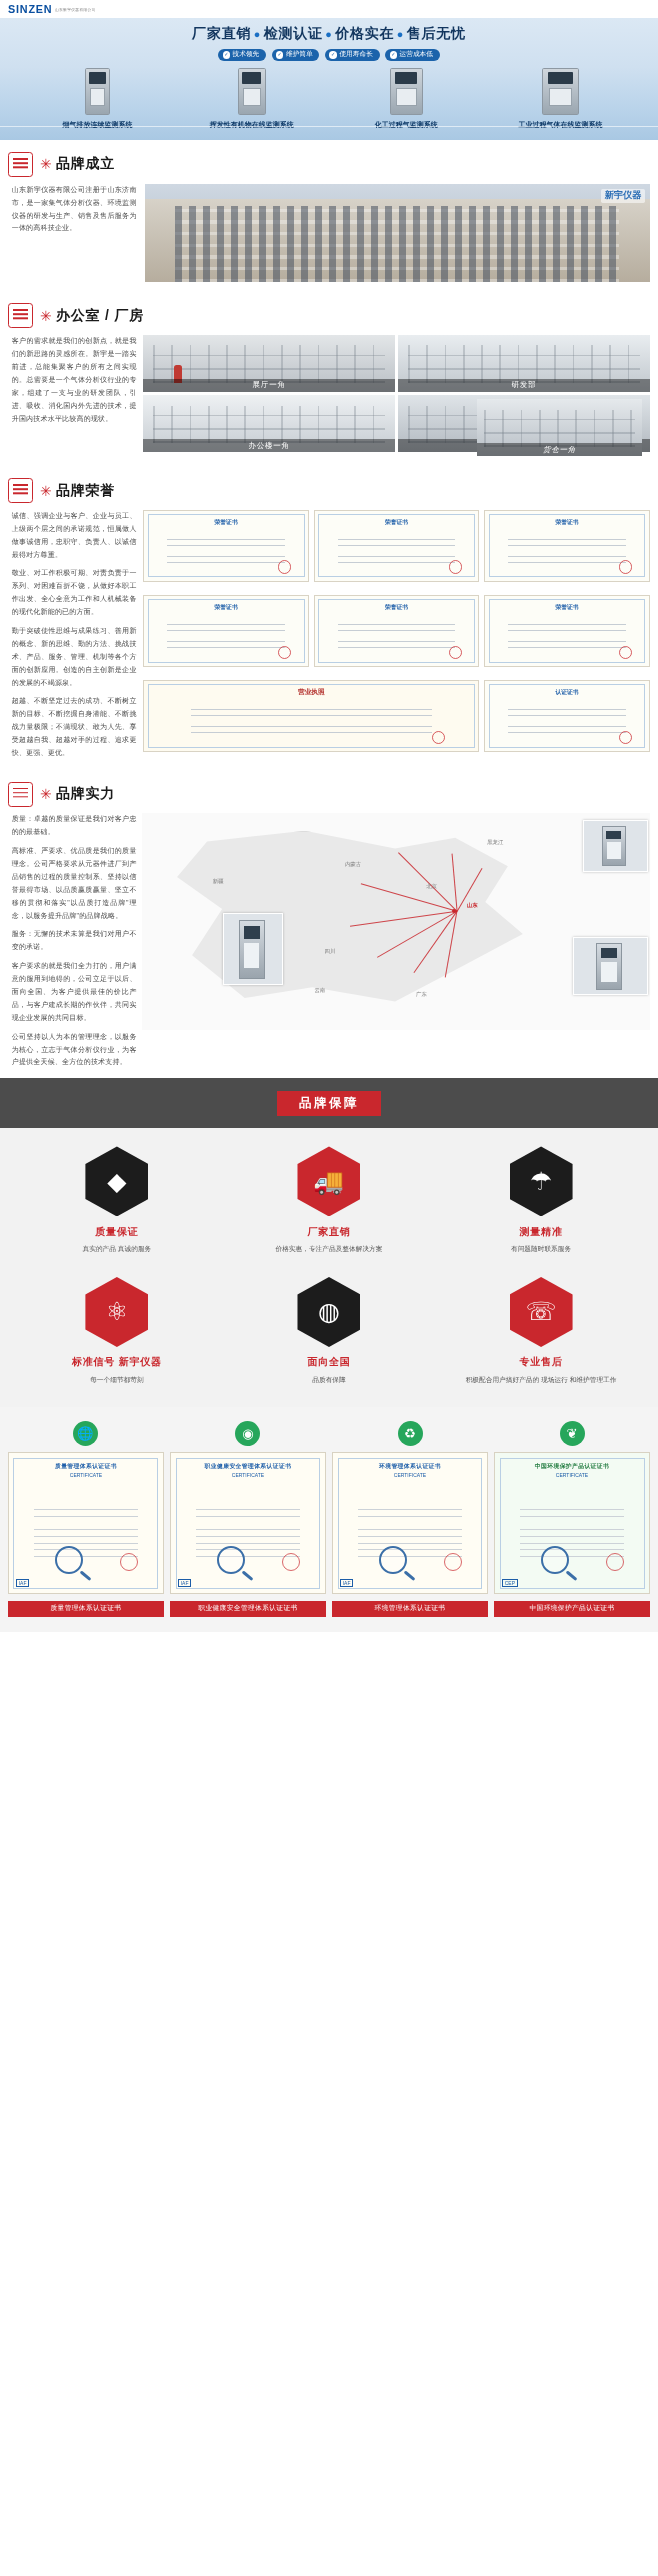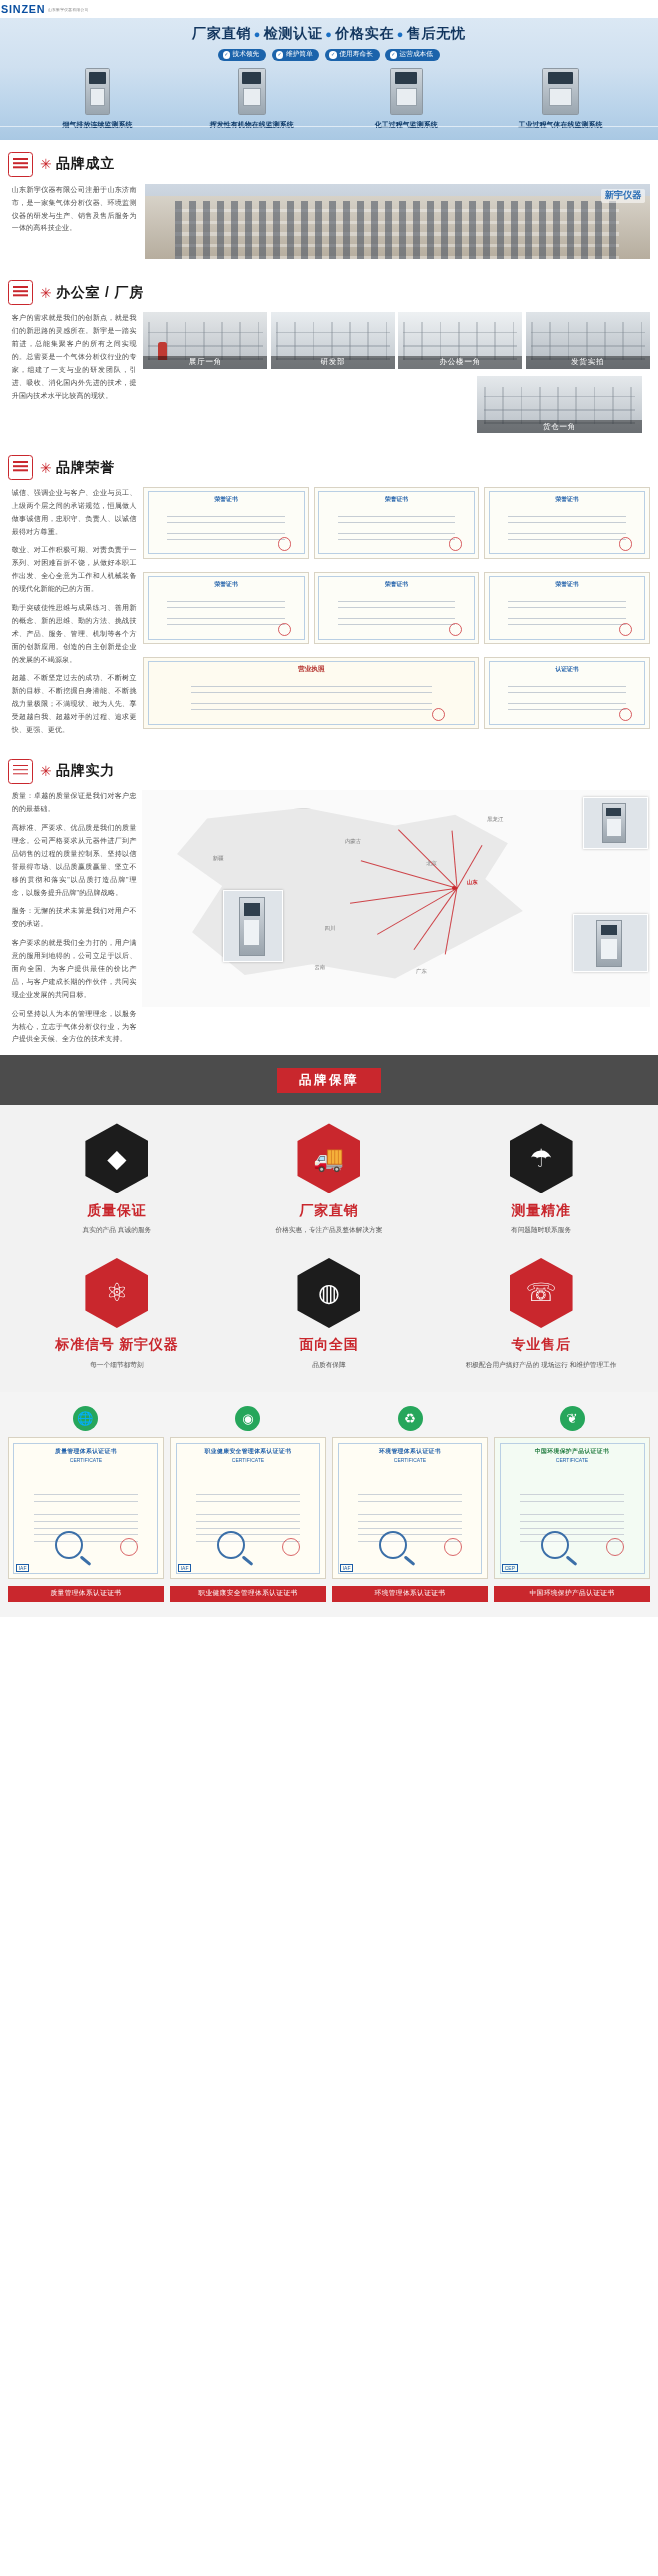--- a/index.html
+++ b/index.html
@@ -10,21 +10,21 @@
     color: #333;
   }
   .page { width: 658px; position: relative; overflow: hidden; }
 
   
   .logobar {
     height: 18.3px;
     background: #ffffff;
     display: flex;
     align-items: center;
-    padding-left: 1px;
+    padding-left: 8px;
   }
   .logo-mark {
     font-size: 10.8px;
     font-weight: bold;
     color: #0a4fa0;
     letter-spacing: 0.8px;
   }
   .logo-sub {
     font-size: 3.7px;
     color: #7a7a7a;
@@ -152,21 +152,21 @@
     color: #4a4a4a;
     text-align: justify;
     letter-spacing: 0.2px;
   }
 
   
   .founded-wrap { display: flex; gap: 8.3px; padding: 0 8.3px 10px 11.7px; }
   .founded-text { width: 125px; }
   .founded-photo {
     flex: 1;
-    height: 75px;
+    height: 98px;
     background: linear-gradient(180deg,#cfd8e2 0%, #b9c4d1 55%, #8d98a6 100%);
     position: relative;
     overflow: hidden;
   }
   .bldg {
     position: absolute; left: 0; bottom: 0; right: 0; height: 84%;
     background: linear-gradient(180deg,#d7d2c8,#b6ad9e);
   }
   .bldg:before {
     content: "";
@@ -180,21 +180,21 @@
     font-size: 9.2px; color: #2d6fb5; font-weight: bold;
     background: rgba(255,255,255,.55); padding: 0.8px 3.3px; border-radius: 1.7px;
   }
 
   
   .office-wrap { display: flex; gap: 6.7px; padding: 0 8.3px 10px 11.7px; }
   .office-text { width: 125px; }
   .grid2 {
     flex: 1;
     display: grid;
-    grid-template-columns: 1fr 1fr 1fr 1fr;
+    grid-template-columns: 1fr 1fr;
     grid-template-rows: 57px 57px;
     gap: 3.3px;
   }
   .ph {
     position: relative;
     overflow: hidden;
     background: #c7ccd2;
   }
   .ph .cap {
     position: absolute; left: 0; right: 0; bottom: 0;
@@ -202,21 +202,21 @@
     font-size: 7.5px;
     color: #fff;
     background: rgba(0,0,0,.42);
     padding: 1.7px 0;
     letter-spacing: 0.8px;
   }
   .ph.i1 { background: linear-gradient(180deg,#e3e6e8,#b9bfc5); }
   .ph.i2 { background: linear-gradient(180deg,#eef1f3,#c6ccd2); }
   .ph.i3 { background: linear-gradient(180deg,#e9edf0,#bfc6cc); }
   .ph.i4 { background: linear-gradient(180deg,#dfe4e8,#b2b9c0); }
-  .ph.i5 { background: linear-gradient(180deg,#e5e9ec,#b8bfc6); }
+  .ph.i5 { background: linear-gradient(180deg,#e5e9ec,#b8bfc6); font-style: italic; }
   .shelf {
     position: absolute; left: 4%; right: 4%; top: 18%; bottom: 16%;
     background: repeating-linear-gradient(0deg, rgba(120,130,140,.35) 0 1.7px, transparent 1.7px 13.3px),
                 repeating-linear-gradient(90deg, rgba(110,120,130,.3) 0 1.7px, transparent 1.7px 18.3px);
   }
   .redman {
     position: absolute; left: 12%; bottom: 16%;
     width: 8.3px; height: 18.3px; background: #c03a33; border-radius: 2.5px 2.5px 0 0;
   }
 
@@ -341,21 +341,21 @@
   }
   .hex {
     position: absolute; inset: 0;
     background: #1c1c1c;
     clip-path: polygon(50% 0%, 100% 25%, 100% 75%, 50% 100%, 0% 75%, 0% 25%);
     display: flex; align-items: center; justify-content: center;
   }
   .hex.red { background: #c9272d; }
   .hex .glyph { font-size: 25px; color: #fff; line-height: 1; }
   .gtitle {
-    font-size: 14px; font-weight: bold; color: #c9272d; letter-spacing: 0.8px;
+    font-size: 10px; font-weight: bold; color: #c9272d; letter-spacing: 0.8px;
   }
   .gdesc {
     margin-top: 5.8px;
     font-size: 6.7px; color: #555; line-height: 1.6;
   }
 
   
   .cert-banner {
     background: #4c4c4c;
     padding: 13.3px 0 11.7px;

